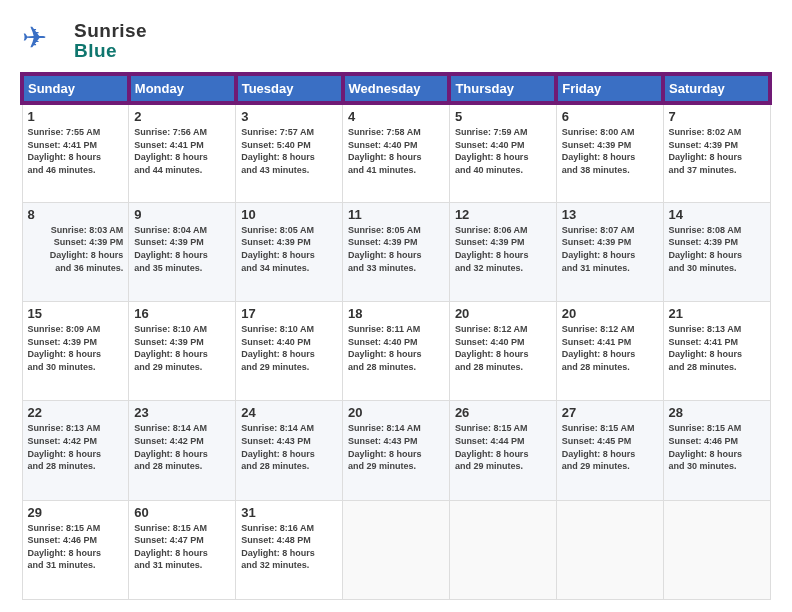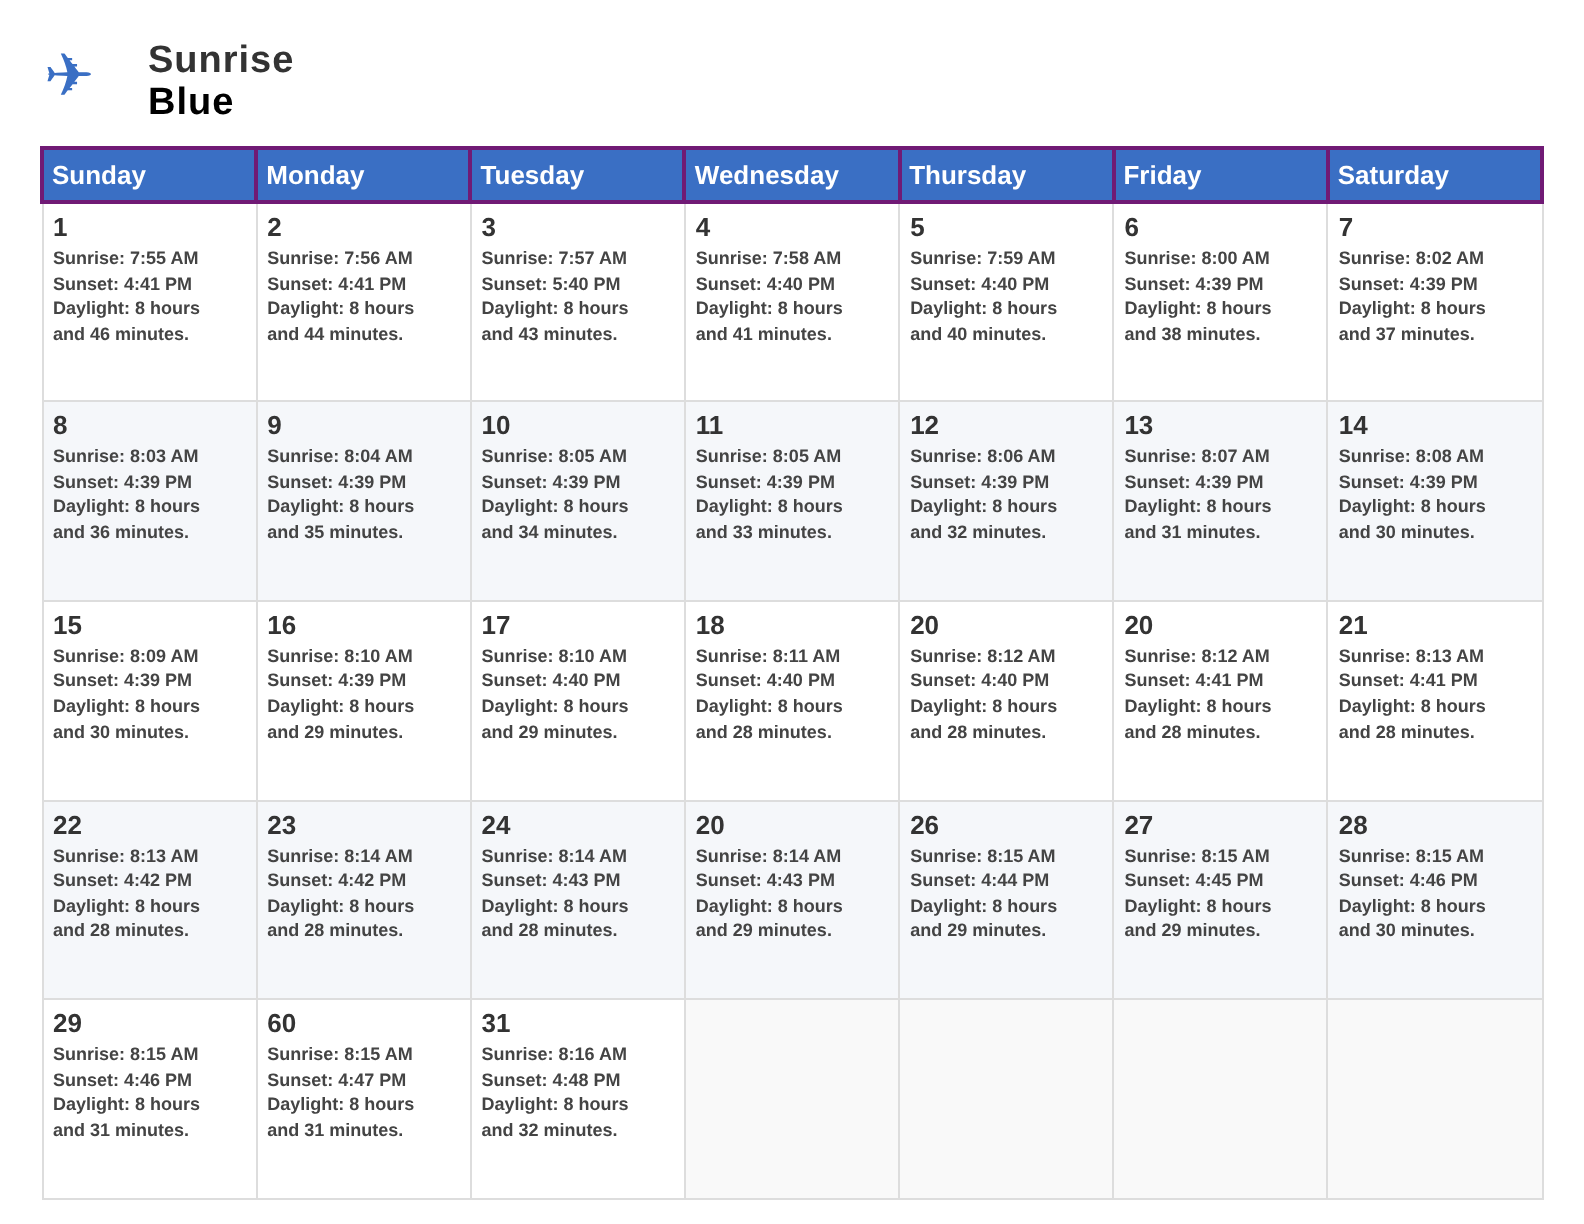--- a/index.html
+++ b/index.html
@@ -42,21 +42,21 @@
       width: 100%;
       table-layout: fixed;
     }
     .calendar th {
       background: #3a6fc4;
       color: #fff;
       font-size: 13px;
       font-weight: bold;
       padding: 5px 4px;
       text-align: left;
-      border: 2px solid #701a75;
+      border: 4px solid #701a75;
     }
     .calendar td {
       border: 1px solid #ddd;
       vertical-align: top;
       padding: 4px 5px;
       font-size: 9.5px;
       color: #333;
       height: 88px;
       background: #fff;
     }
@@ -93,21 +93,21 @@
     <div class="logo-wrapper">
     <div style="margin-right:6px;">
       <svg width="44" height="44" viewBox="0 0 44 44" xmlns="http://www.w3.org/2000/svg">
         <text x="2" y="32" font-size="30" fill="#3a6fc4">✈</text>
       </svg>
     </div>
     <div>
       <div style="font-size:19px;font-weight:bold;line-height:1.15;letter-spacing:0.5px;">
         <span style="color:#333;">Sunrise</span>
       </div>
-      <div style="color:#000000;font-size:19px;font-weight:bold;line-height:1.0;letter-spacing:0.5px;">Blue</div>
+      <div style="color:#0f766e;font-size:19px;font-weight:bold;line-height:1.0;letter-spacing:0.5px;">Blue</div>
     </div>
   </div>
     <div class="title-area">
       <div class="month-title"></div>
       <div class="location"></div>
     </div>
   </div>
 
   <table class="calendar">
     <thead>
@@ -169,21 +169,21 @@
             <span class="day-num">7</span>
             <div class="day-info" style="white-space: pre-line;">Sunrise: 8:02 AM
 Sunset: 4:39 PM
 Daylight: 8 hours
 and 37 minutes.</div>
           </td>
         </tr>
         <tr>
           <td>
             <span class="day-num">8</span>
-            <div class="day-info" style="white-space: pre-line;">Sunrise: 8:03 AM
+            <div class="day-info" style="white-space: pre-line; text-align: right;">Sunrise: 8:03 AM
 Sunset: 4:39 PM
 Daylight: 8 hours
 and 36 minutes.</div>
           </td>
           <td>
             <span class="day-num">9</span>
             <div class="day-info" style="white-space: pre-line;">Sunrise: 8:04 AM
 Sunset: 4:39 PM
 Daylight: 8 hours
 and 35 minutes.</div>

